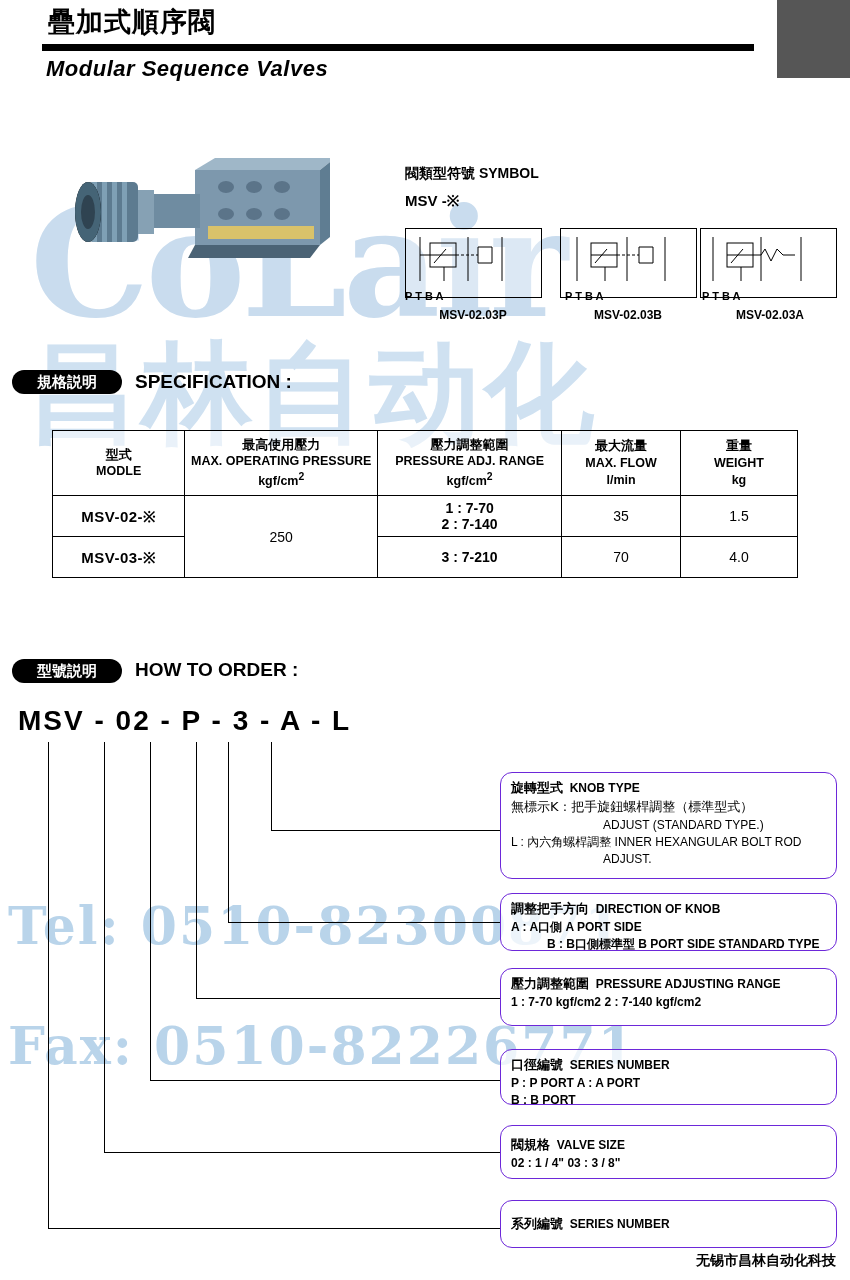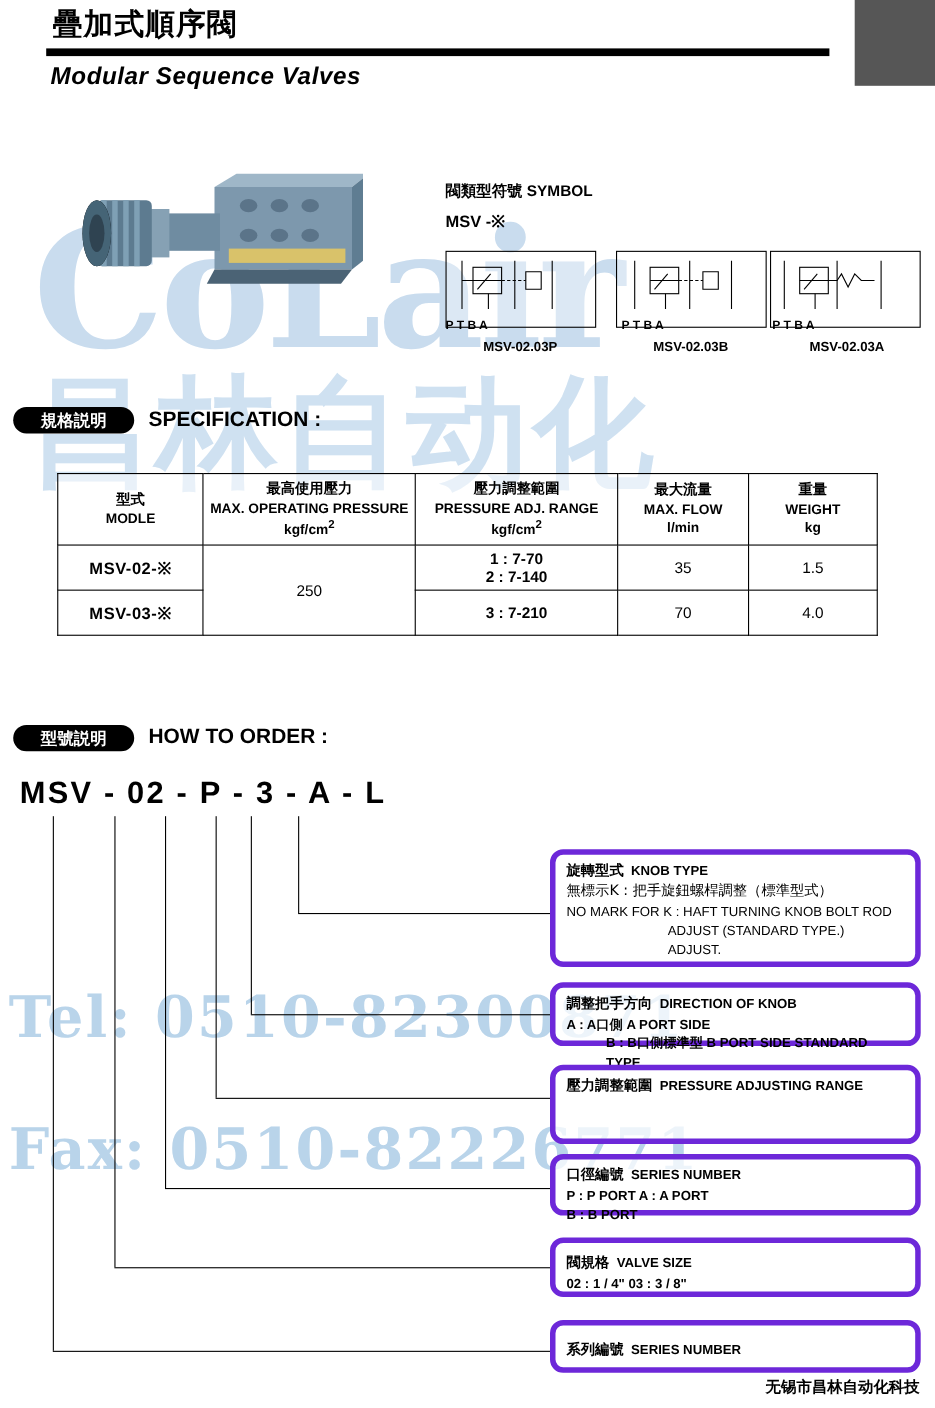--- a/index.html
+++ b/index.html
@@ -90,21 +90,21 @@
   table.spec .rng b{font-size:14px;}
 
   
   .ordercode{
     position:absolute;left:18px;top:705px;
     font-size:28px;font-weight:bold;letter-spacing:2px;
   }
 
   
   .callout{
-    position:absolute;left:500px;border:5px solid #6d28d9;border-radius:12px;
+    position:absolute;left:500px;border:1px solid #6d28d9;border-radius:12px;
     background:rgba(255,255,255,.75);
     font-size:12px;line-height:1.45;padding:6px 10px;box-sizing:border-box;width:337px;
   }
   .callout .cn{font-family:"DejaVu Sans", sans-serif;font-weight:bold;font-size:13px;}
   .callout .en{font-weight:bold;font-size:12px;}
   .lead{position:absolute;background:#000;}
   .lead-v{width:1px;}
   .lead-h{height:1px;}
 
   .footer{
@@ -282,33 +282,34 @@
 
 <div class="lead lead-v" style="left:104px;top:742px;height:410px;"></div>
 <div class="lead lead-h" style="left:104px;top:1152px;width:396px;"></div>
 
 <div class="lead lead-v" style="left:48px;top:742px;height:486px;"></div>
 <div class="lead lead-h" style="left:48px;top:1228px;width:452px;"></div>
 
 <div class="callout" style="top:772px;height:107px;">
   <div><span class="cn">旋轉型式</span>&nbsp;&nbsp;<span class="en">KNOB TYPE</span></div>
   <div class="cn" style="font-weight:normal;">無標示K : 把手旋鈕螺桿調整（標準型式）</div>
-  <div>NO MARK FOR K : HAFT TURNING KNOB BOLT ROD</div>
   <div style="padding-left:92px;">ADJUST (STANDARD TYPE.)</div>
+  <div>L : 內六角螺桿調整  INNER HEXANGULAR BOLT ROD</div>
   <div style="padding-left:92px;">ADJUST.</div>
 </div>
 
 <div class="callout" style="top:893px;height:58px;">
   <div><span class="cn">調整把手方向</span>&nbsp;&nbsp;<span class="en">DIRECTION OF KNOB</span></div>
   <div style="font-weight:bold;">A : A口側  A PORT SIDE</div>
   <div style="font-weight:bold;margin-left:36px;">B : B口側標準型  B PORT SIDE STANDARD TYPE</div>
 </div>
 
-<div class="callout" style="top:968px;height:72px;">
+<div class="callout" style="top:968px;height:58px;">
   <div><span class="cn">壓力調整範圍</span>&nbsp;&nbsp;<span class="en">PRESSURE ADJUSTING RANGE</span></div>
+  <div style="font-weight:bold;">1 : 7-70 kgf/cm2          2 : 7-140 kgf/cm2</div>
 </div>
 
 <div class="callout" style="top:1049px;height:56px;">
   <div><span class="cn">口徑編號</span>&nbsp;&nbsp;<span class="en">SERIES NUMBER</span></div>
   <div style="font-weight:bold;">P : P PORT                A : A PORT</div>
   <div style="font-weight:bold;">B : B PORT</div>
 </div>
 
 <div class="callout" style="top:1125px;height:54px;padding-top:10px;">
   <div><span class="cn">閥規格</span>&nbsp;&nbsp;<span class="en">VALVE SIZE</span></div>

